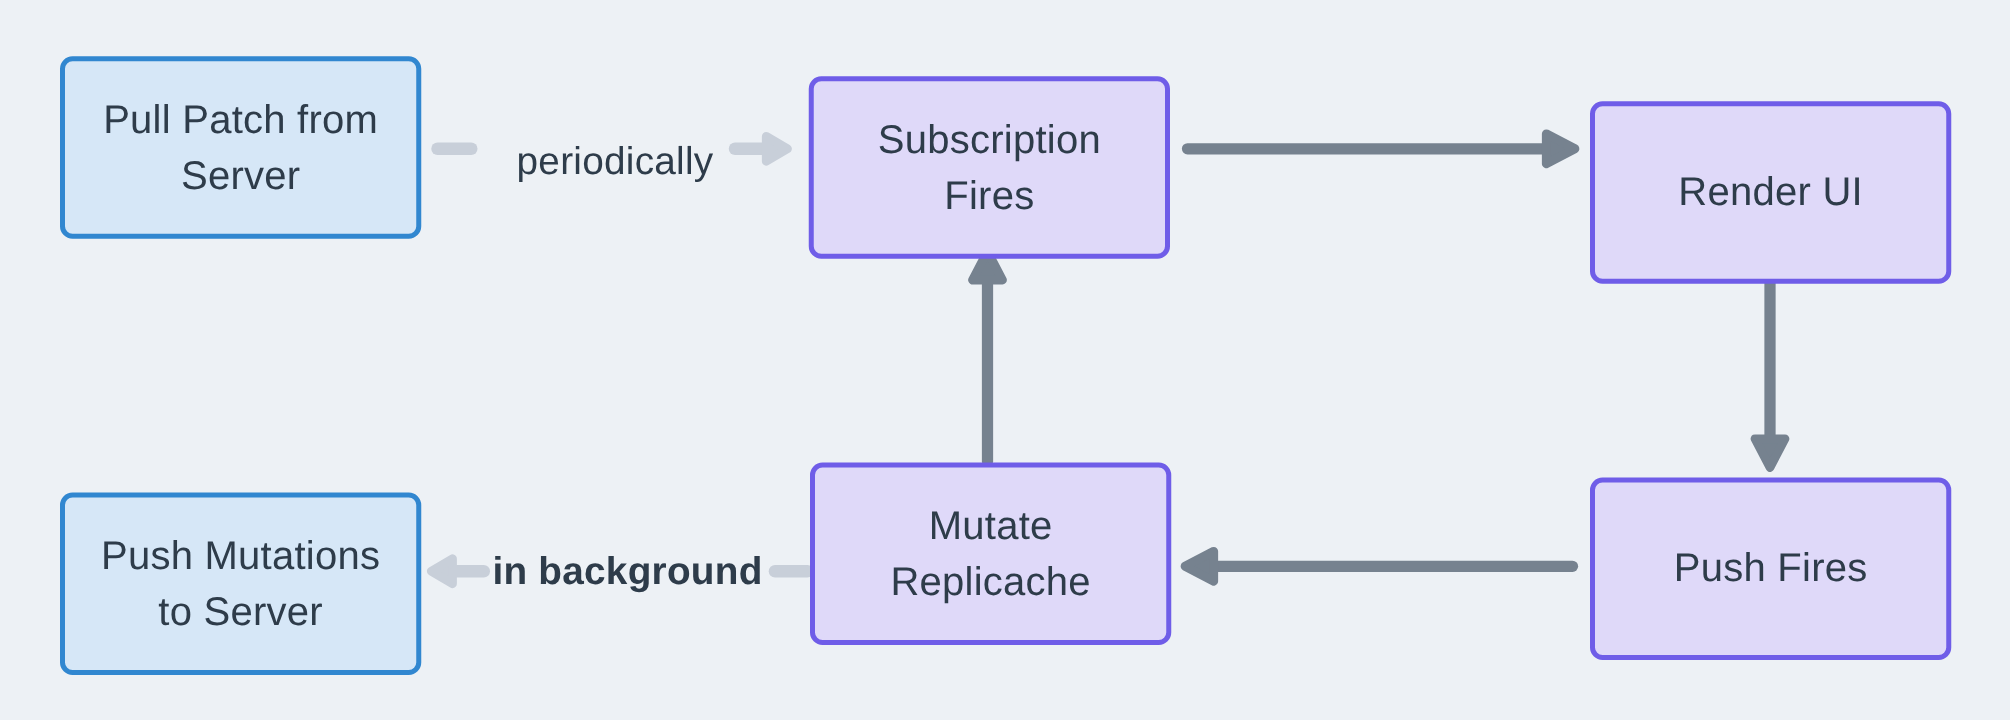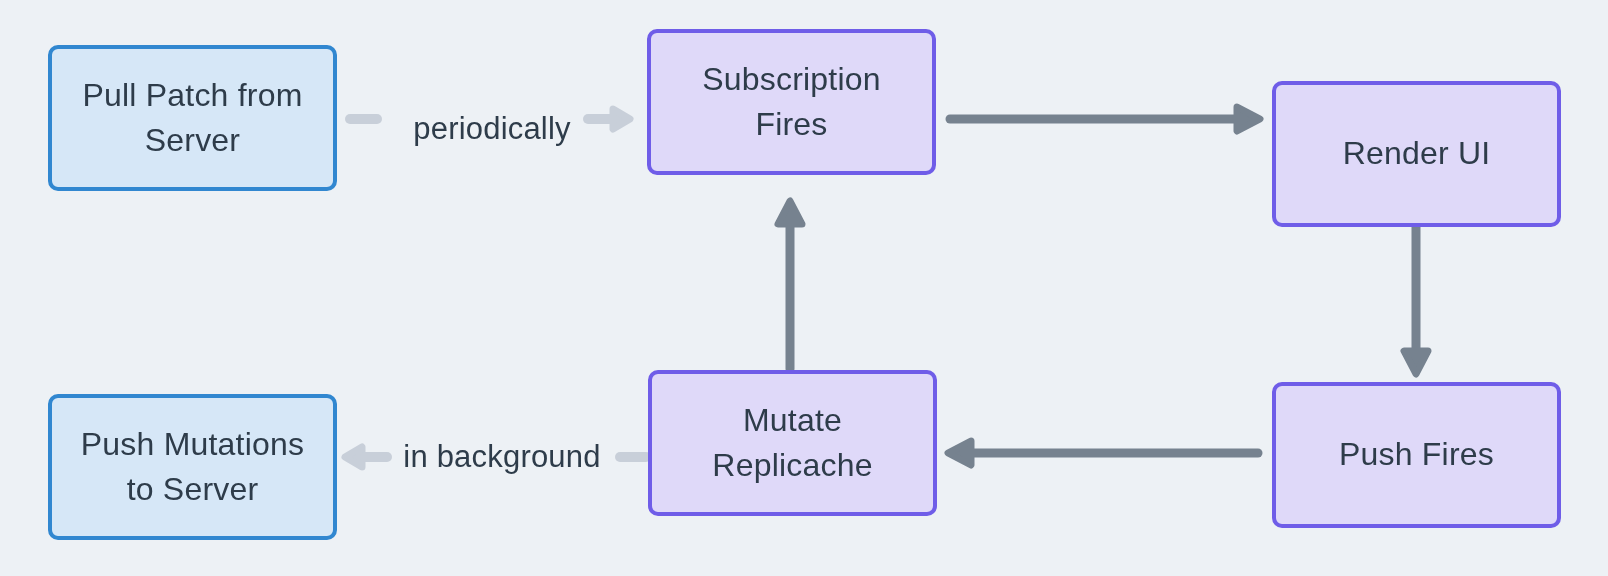--- a/index.html
+++ b/index.html
@@ -82,27 +82,27 @@
   }
   .edge-label {
     position: absolute;
     transform: translate(-50%, -50%);
     font-size: 31px;
     color: var(--text);
     white-space: nowrap;
     letter-spacing: 0.2px;
   }
   #n-pull    { left: 48px;   top: 45px;  }
-  #n-sub     { left: 647px;  top: 29px;  }
+  #n-sub     { left: 647px;  top: 61px;  }
   #n-render  { left: 1272px; top: 45px; margin-top: 36px;  }
   #n-push    { left: 48px;   top: 382px; margin-top: 12px; }
   #n-mutate  { left: 648px;  top: 370px; }
   #n-event   { left: 1272px; top: 382px; }
   #lbl-periodically { left: 492px; top: 129px; }
-  #lbl-background   { left: 502px; top: 457px; }
+  #lbl-background   { left: 502px; top: 457px; font-weight: bold; }
 </style>
 </head>
 <body>
 
 <div class="canvas">
 
   <svg class="arrow-layer" viewBox="0 0 1608 576" aria-hidden="true">
 
     <g>
       <line class="arrow-dark-stroke" x1="950" y1="119" x2="1234" y2="119"></line>

